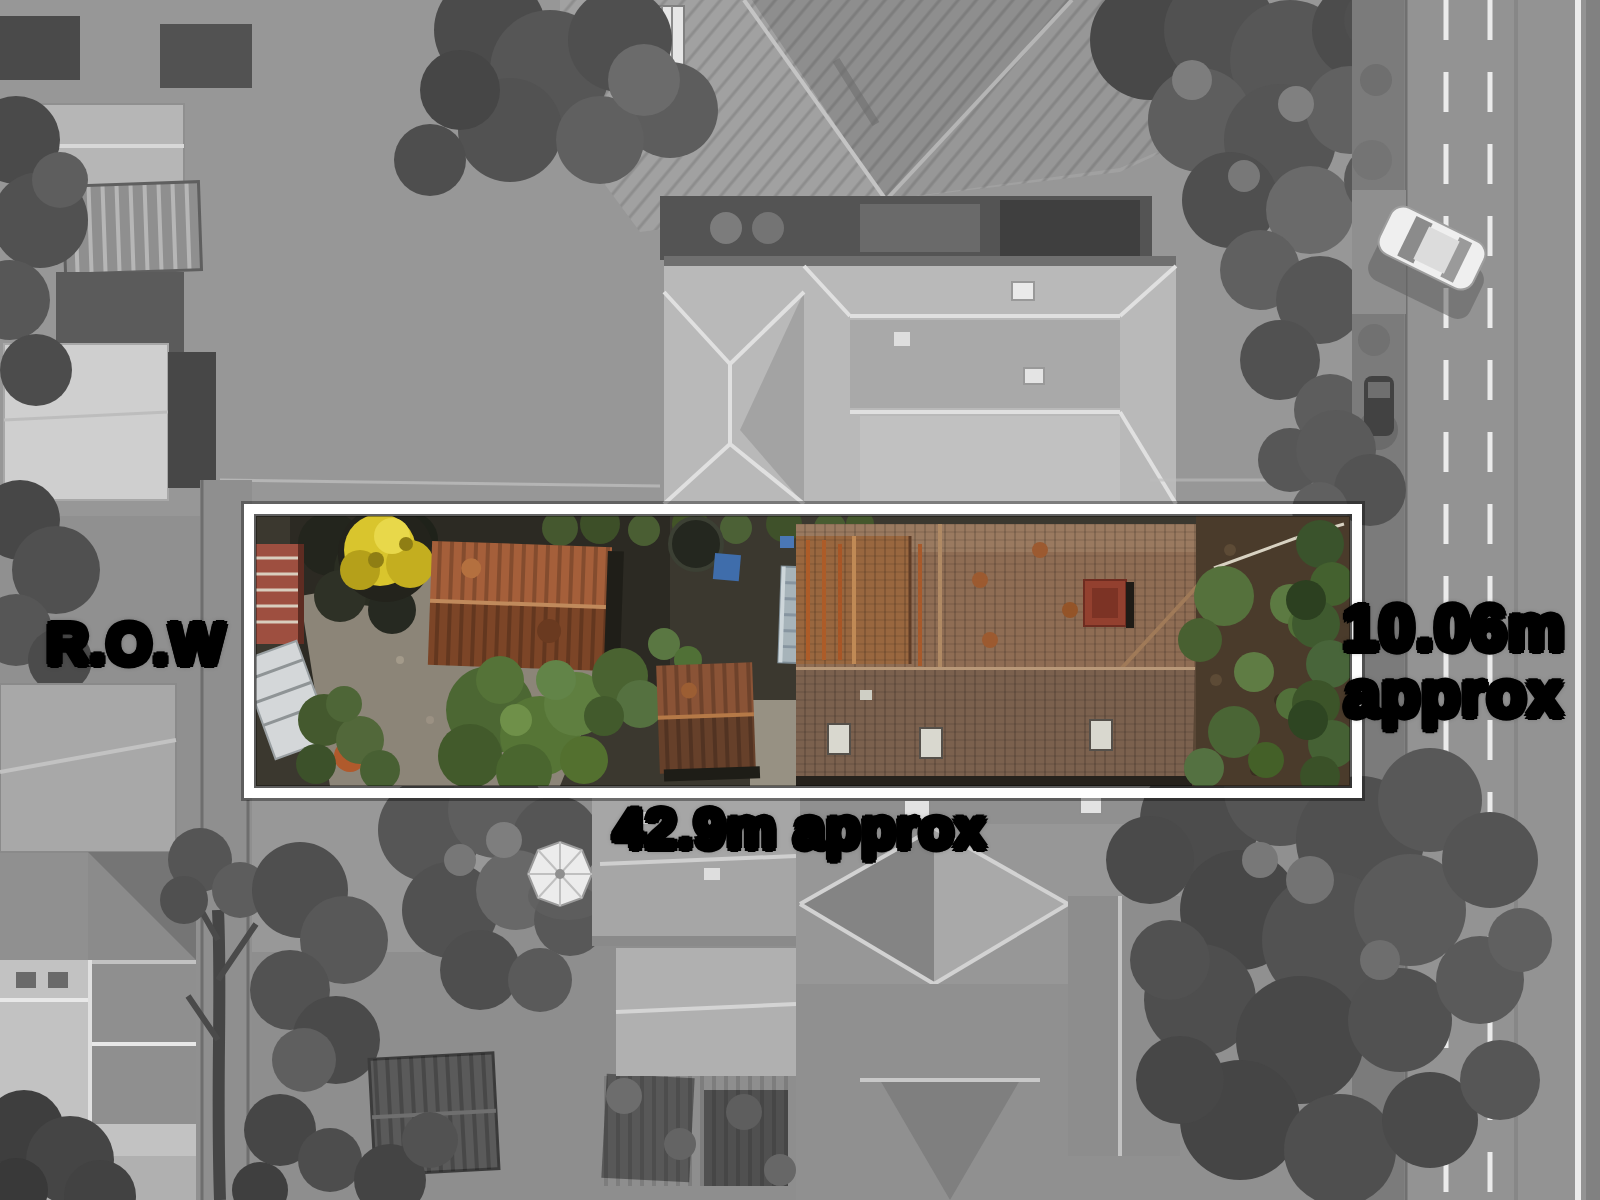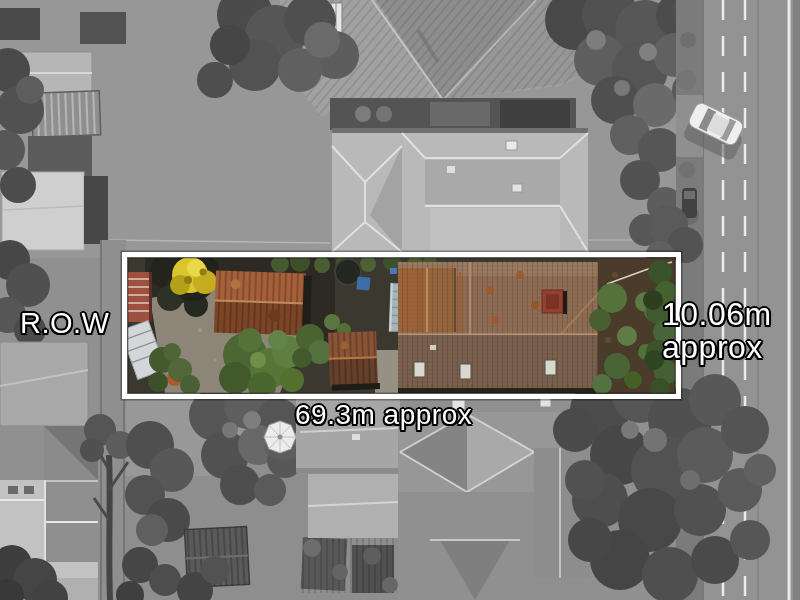--- a/index.html
+++ b/index.html
@@ -1,19 +1,19 @@
 <!DOCTYPE html>
 <html><head>
 <meta charset="utf-8">
 <style>
   html,body{margin:0;padding:0;background:#777;}
   .stage{position:relative;width:800px;height:600px;overflow:hidden;
          font-family:"Liberation Sans",sans-serif;}
   .stage svg{position:absolute;left:0;top:0;display:block;}
-  .overlay-label{position:absolute;color:#ffffff;font-weight:normal;
+  .overlay-label{position:absolute;color:#000000;font-weight:bold;text-align:center;
     text-shadow:2px 0 0 #000,-2px 0 0 #000,0 2px 0 #000,0 -2px 0 #000,
                 1.5px 1.5px 0 #000,-1.5px 1.5px 0 #000,1.5px -1.5px 0 #000,-1.5px -1.5px 0 #000,
                 0 0 3px #000;
     letter-spacing:.5px;white-space:nowrap;}
   #row-label{left:20px;top:307px;width:96px;font-size:29px;}
   #width-label{left:662px;top:298px;width:130px;font-size:32px;line-height:33px;}
   #depth-label{left:295px;top:399px;width:210px;font-size:28px;}
 </style>
 </head>
 <body>
@@ -497,15 +497,15 @@
 </svg>
 
 <div class="overlay-label" id="row-label">
   <span>R.O.W</span>
 </div>
 <div class="overlay-label" id="width-label">
   <div>10.06m</div>
   <div>approx</div>
 </div>
 <div class="overlay-label" id="depth-label">
-  <span>69.3m approx</span>
+  <span>42.9m approx</span>
 </div>
 </div>
 
 </body></html>

